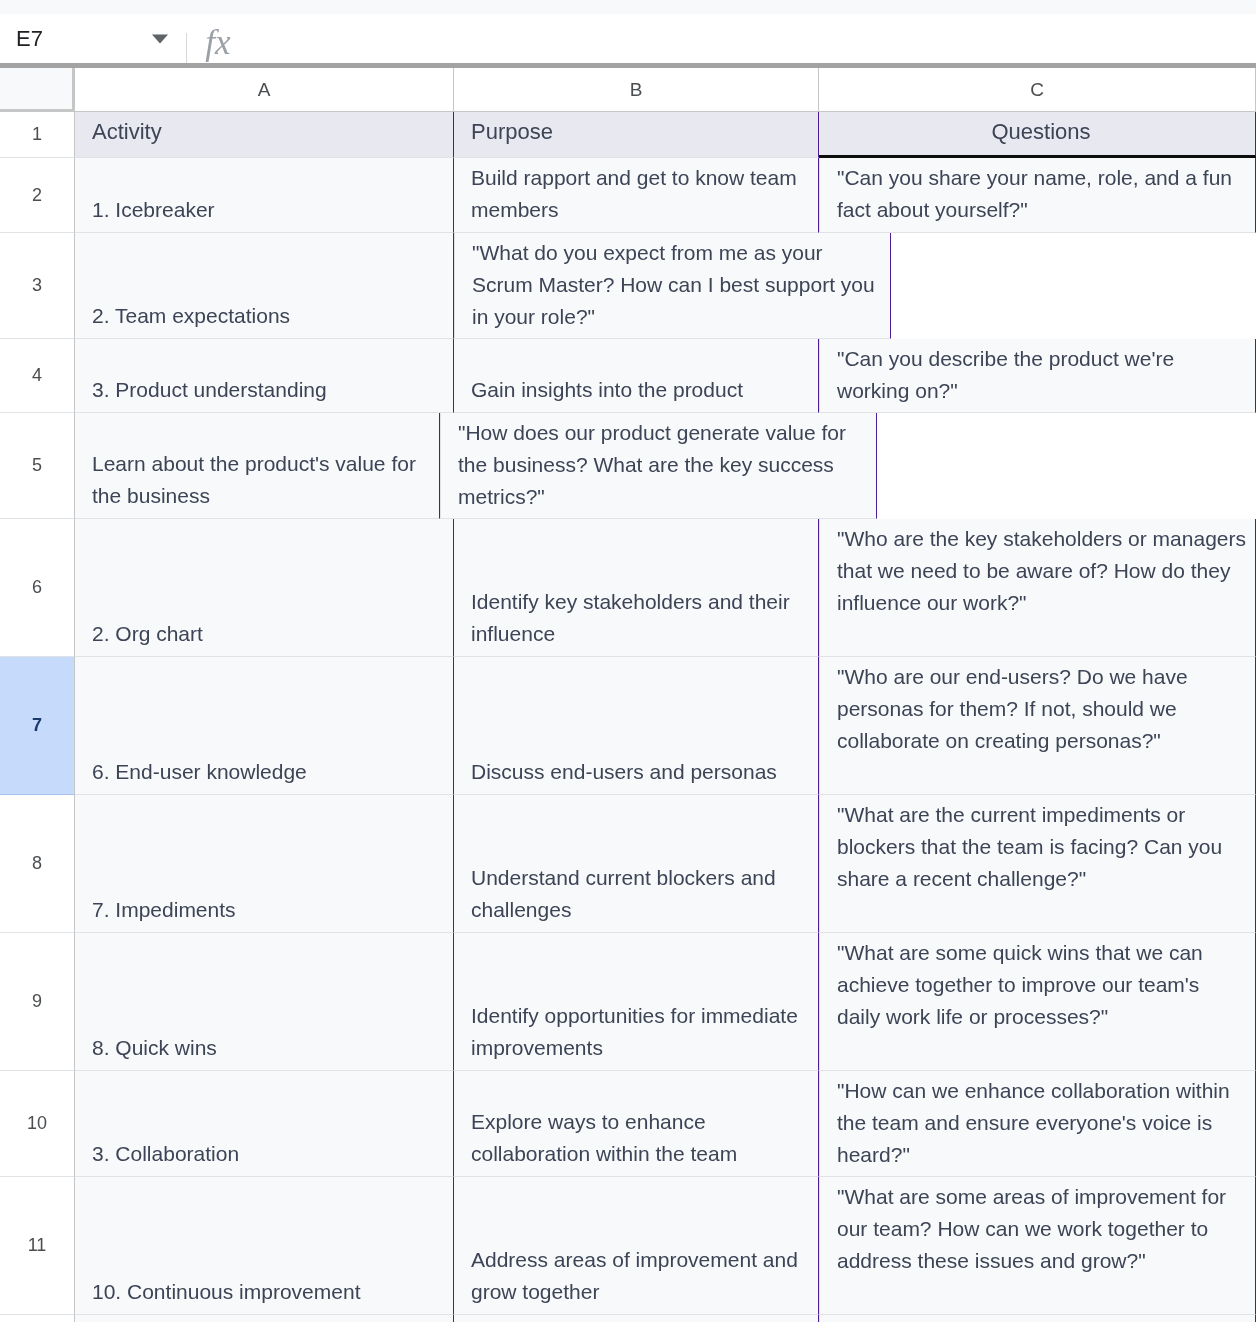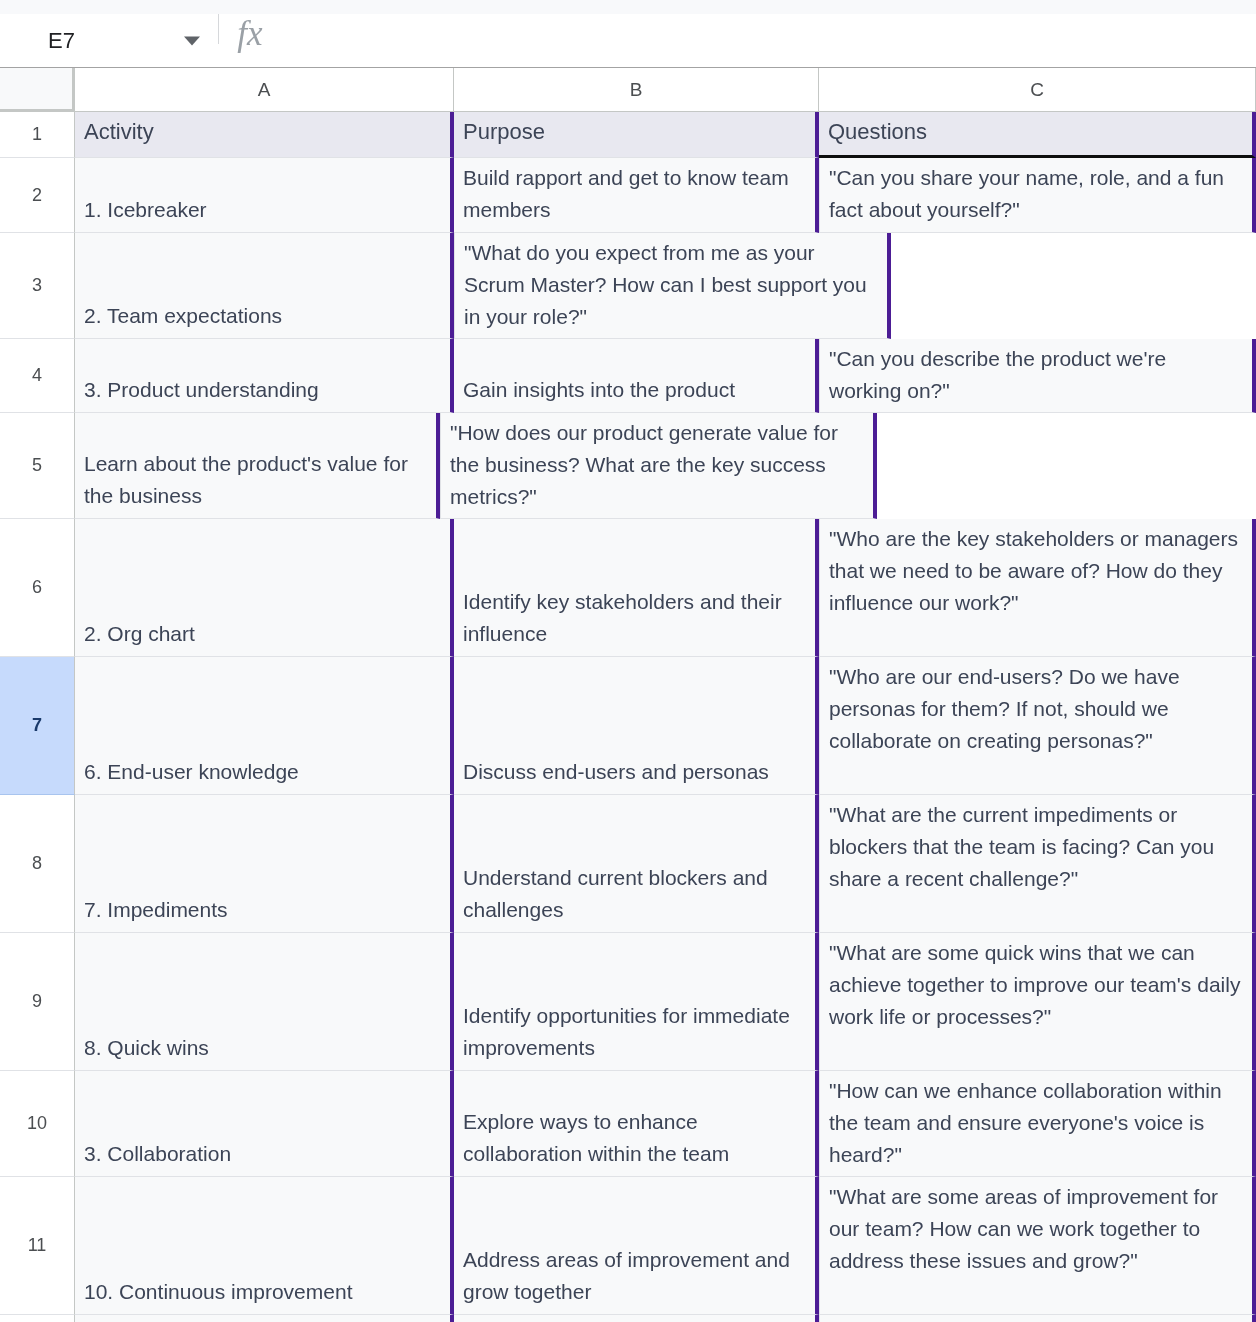--- a/index.html
+++ b/index.html
@@ -17,23 +17,22 @@
     height: 14px;
     background: #f8f9fb;
     width: 100%;
   }
 
   
   .formula-bar {
     height: 54px;
     background: #ffffff;
     display: flex;
-    align-items: flex-start;
-    border-bottom: 1px solid #a3a3a3;
-    padding-left: 32px;
+    align-items: flex-end;
+    border-bottom: 5px solid #a3a3a3;
   }
 
   .name-box {
     width: 186px;
     height: 100%;
     display: flex;
     align-items: center;
     padding-left: 16px;
     position: relative;
   }
@@ -143,46 +142,47 @@
   }
 
   .row-head.selected {
     background: #c6dafc;
     color: #1a3a6b;
     font-weight: bold;
     border-bottom: 1px solid #a8c4ee;
   }
 
   .cell {
-    border-right: 4px solid #4c1d95;
+    border-right: 1px solid #4c1d95;
     border-bottom: 1px solid #e0e2e6;
     background: #f8f9fa;
     font-size: 21px;
     line-height: 32px;
     color: #3c4456;
-    padding: 4px 9px 6px 9px;
+    padding: 4px 9px 6px 17px;
     overflow: visible;
     white-space: normal;
   }
 
   .cell.bottom { display: flex; align-items: flex-end; }
   .cell.top    { display: flex; align-items: flex-start; }
 
   
   .cell.header {
     background: #e8e8f0;
     justify-content: center;
     align-items: center;
     font-size: 22px;
     color: #3c4456;
   }
 
   
   .cell.header.range-edge {
     border-bottom: 3px solid #0d0d0d;
+    text-align: center;
   }
   .cell.col-c-body {
     border-left: 1px solid #e0e2e6;
   }
 
   .cell-text { display: block; width: 100%; }
 
   .partial-row .row-head,
   .partial-row .cell { border-bottom: none; }
 </style>

